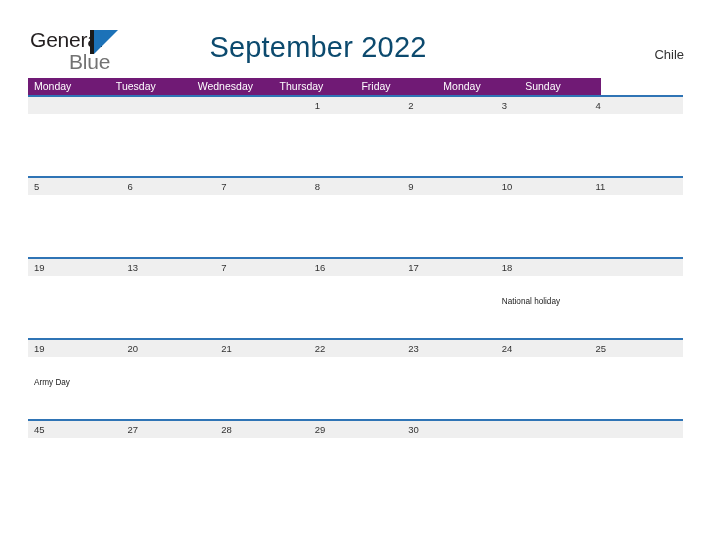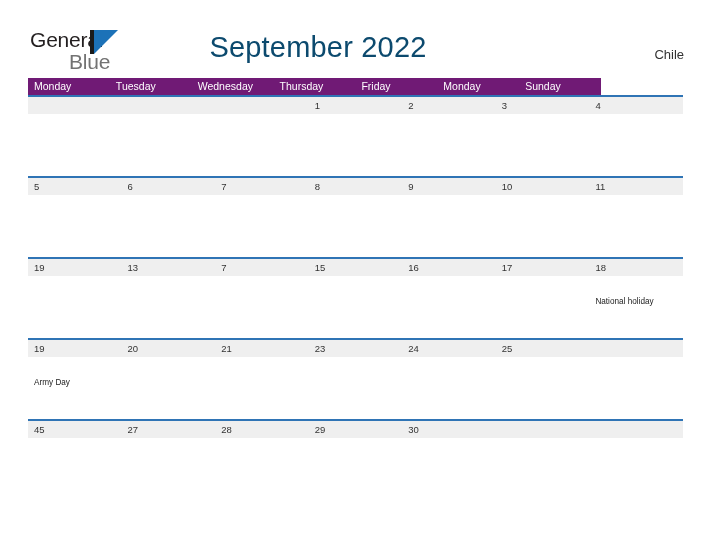--- a/index.html
+++ b/index.html
@@ -297,24 +297,20 @@
         </div>
         <div class="day-cell">
           <span class="day-num">13</span>
           <span class="day-event"></span>
         </div>
         <div class="day-cell">
           <span class="day-num">7</span>
           <span class="day-event"></span>
         </div>
         <div class="day-cell">
-          <span class="day-num">15</span>
-          <span class="day-event"></span>
-        </div>
-        <div class="day-cell">
           <span class="day-num">16</span>
           <span class="day-event"></span>
         </div>
         <div class="day-cell">
           <span class="day-num">17</span>
           <span class="day-event"></span>
         </div>
         <div class="day-cell">
           <span class="day-num">18</span>
           <span class="day-event">National holiday</span>
@@ -331,20 +327,24 @@
         </div>
         <div class="day-cell">
           <span class="day-num">20</span>
           <span class="day-event"></span>
         </div>
         <div class="day-cell">
           <span class="day-num">21</span>
           <span class="day-event"></span>
         </div>
         <div class="day-cell">
+          <span class="day-num">22</span>
+          <span class="day-event"></span>
+        </div>
+        <div class="day-cell">
           <span class="day-num">23</span>
           <span class="day-event"></span>
         </div>
         <div class="day-cell">
           <span class="day-num">24</span>
           <span class="day-event"></span>
         </div>
         <div class="day-cell">
           <span class="day-num">25</span>
           <span class="day-event"></span>

